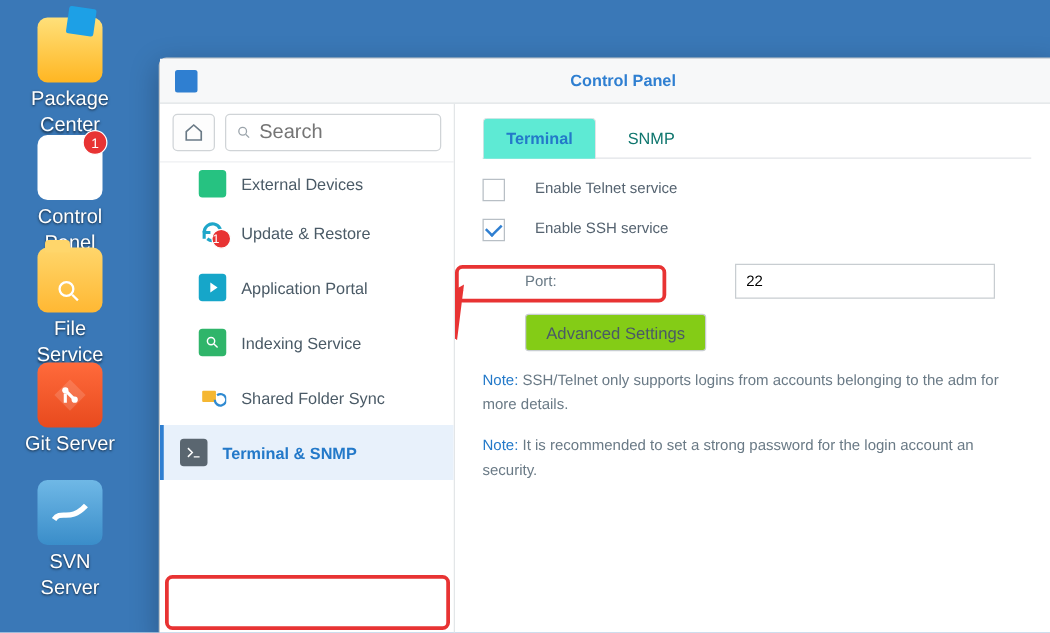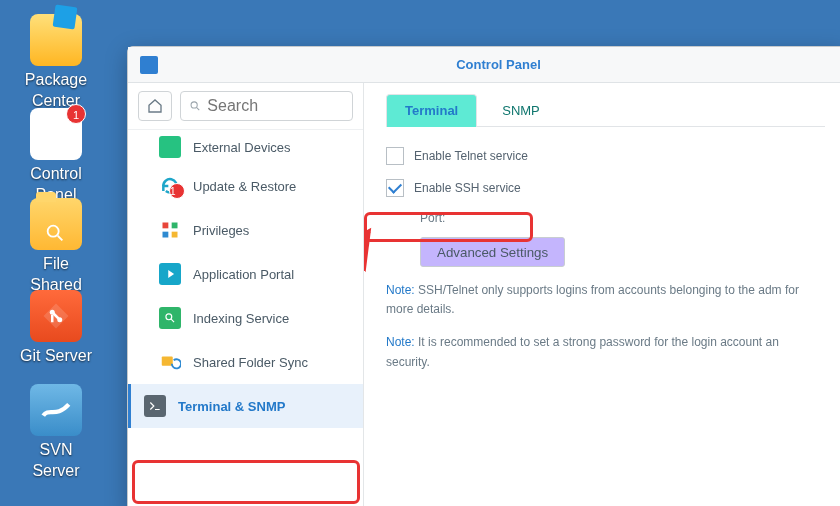--- a/index.html
+++ b/index.html
@@ -158,21 +158,21 @@
 }
 .tab.active {
   color: #2379c9;
   font-weight: bold;
   border-color: #e1e4e7;
   background: #5eead4;
   border-radius: 4px 4px 0 0;
 }
 .pane { padding-top: 16px; color:#556370; font-size:12px; }
 .pane p.desc { margin-bottom: 14px; color:#6a7a86;}
-.chk-row { display:flex; align-items:center; gap:10px; height: 26px; }
+.chk-row { display:flex; align-items:flex-start; gap:24px; height: 26px; }
 .chk {
   width: 18px; height:18px;
   border: 1px solid #b8bfc5;
   background:#fff;
   display:flex;align-items:center;justify-content:center;
   cursor:pointer;
 }
 .chk.checked::after {
   content:"";
   width:10px; height:6px;
@@ -185,21 +185,21 @@
 .port-input {
   width: 208px; height: 28px;
   border: 1px solid #c8cdd1;
   padding: 0 8px;
   font-size: 12px;
 }
 .btn {
   height: 30px;
   padding: 0 16px;
   border: 1px solid #c8cdd1;
-  background: #c4b5fd;
+  background: #84cc16;
   border-radius: 3px;
   color: #4a5a66;
   cursor:pointer;
   margin-left: 34px;
 }
 .note { color:#6a7a86; margin: 14px 0; line-height:1.6;}
 .note b { color:#2379c9; font-weight: normal; }
 
 
 .annot-box {
@@ -232,21 +232,21 @@
     <div class="lbl">Control Panel</div>
   </div>
   <div class="desktop-icon" style="left:16px; top:198px;">
     <div class="icon-img fs-icon">
         <div class="fs-tab"></div>
       <svg width="22" height="22" style="position:absolute;bottom:6px;left:14px" viewBox="0 0 24 24">
           <circle cx="10" cy="10" r="6" fill="none" stroke="#fff" stroke-width="2"></circle>
           <line x1="15" y1="15" x2="20" y2="20" stroke="#fff" stroke-width="2"></line>
         </svg>
     </div>
-    <div class="lbl">File Shared</div>
+    <div class="lbl">File Service</div>
   </div>
   <div class="desktop-icon" style="left:16px; top:290px;">
     <div class="icon-img git-icon">
       <svg width="30" height="30" viewBox="0 0 24 24">
           <path d="M12 2l10 10-10 10L2 12z" fill="#fff" opacity=".15"></path>
           <circle cx="9" cy="9" r="2" fill="#fff"></circle>
           <circle cx="15" cy="15" r="2" fill="#fff"></circle>
           <line x1="9" y1="11" x2="9" y2="17" stroke="#fff" stroke-width="2"></line>
           <line x1="10" y1="10" x2="14" y2="14" stroke="#fff" stroke-width="2"></line>
         </svg>
@@ -292,31 +292,20 @@
             <div class="nav-icon" style="position:relative">
               <svg width="20" height="20" viewBox="0 0 24 24">
                   <path d="M4 12a8 8 0 1 1 3 6" fill="none" stroke="#1fa6c9" stroke-width="3"></path>
                   <path d="M4 18v-6h6" fill="none" stroke="#1fa6c9" stroke-width="3"></path>
                 </svg>
               <span class="badge" style="width:16px;height:16px;line-height:16px;font-size:10px;top:8px;right:-4px">1</span>
             </div>
             <span>Update &amp; Restore</span>
           </div>
           <div class="nav-item">
-            <div class="nav-icon">
-              <svg width="20" height="20" viewBox="0 0 24 24">
-                  <rect x="3" y="3" width="7" height="7" fill="#e8463a"></rect>
-                  <rect x="14" y="3" width="7" height="7" fill="#2fb56a"></rect>
-                  <rect x="3" y="14" width="7" height="7" fill="#2f8ad1"></rect>
-                  <rect x="14" y="14" width="7" height="7" fill="#f5b732"></rect>
-                </svg>
-            </div>
-            <span>Privileges</span>
-          </div>
-          <div class="nav-item">
             <div class="nav-icon" style="background:#16a6c9">
               <svg width="14" height="14" viewBox="0 0 24 24">
                   <path d="M9 5l10 7-10 7z" fill="#fff"></path>
                 </svg>
             </div>
             <span>Application Portal</span>
           </div>
           <div class="nav-item">
             <div class="nav-icon" style="background:#2fb56a">
               <svg width="14" height="14" viewBox="0 0 24 24">
@@ -355,20 +344,21 @@
           <div class="chk-row">
             <div class="chk"></div>
             <span>Enable Telnet service</span>
           </div>
           <div class="chk-row" style="margin-top:6px">
             <div class="chk checked"></div>
             <span>Enable SSH service</span>
           </div>
           <div class="field-row">
             <span class="port-label">Port:</span>
+            <input class="port-input" value="22" style="">
           </div>
           <button class="btn">Advanced Settings</button>
           <p class="note"><b>Note:</b><span> SSH/Telnet only supports logins from accounts belonging to the adm for more details.</span></p>
           <p class="note"><b>Note:</b><span> It is recommended to set a strong password for the login account an security.</span></p>
         </div>
 
         <div class="annot-box" style="left:0px; top:129px; width:169px; height:30px;"></div>
         <svg class="arrow-svg" style="left:-210px; top:130px;" width="240" height="290">
           <defs>
               <marker id="ah" markerWidth="12" markerHeight="12" refX="9" refY="5" orient="auto">

